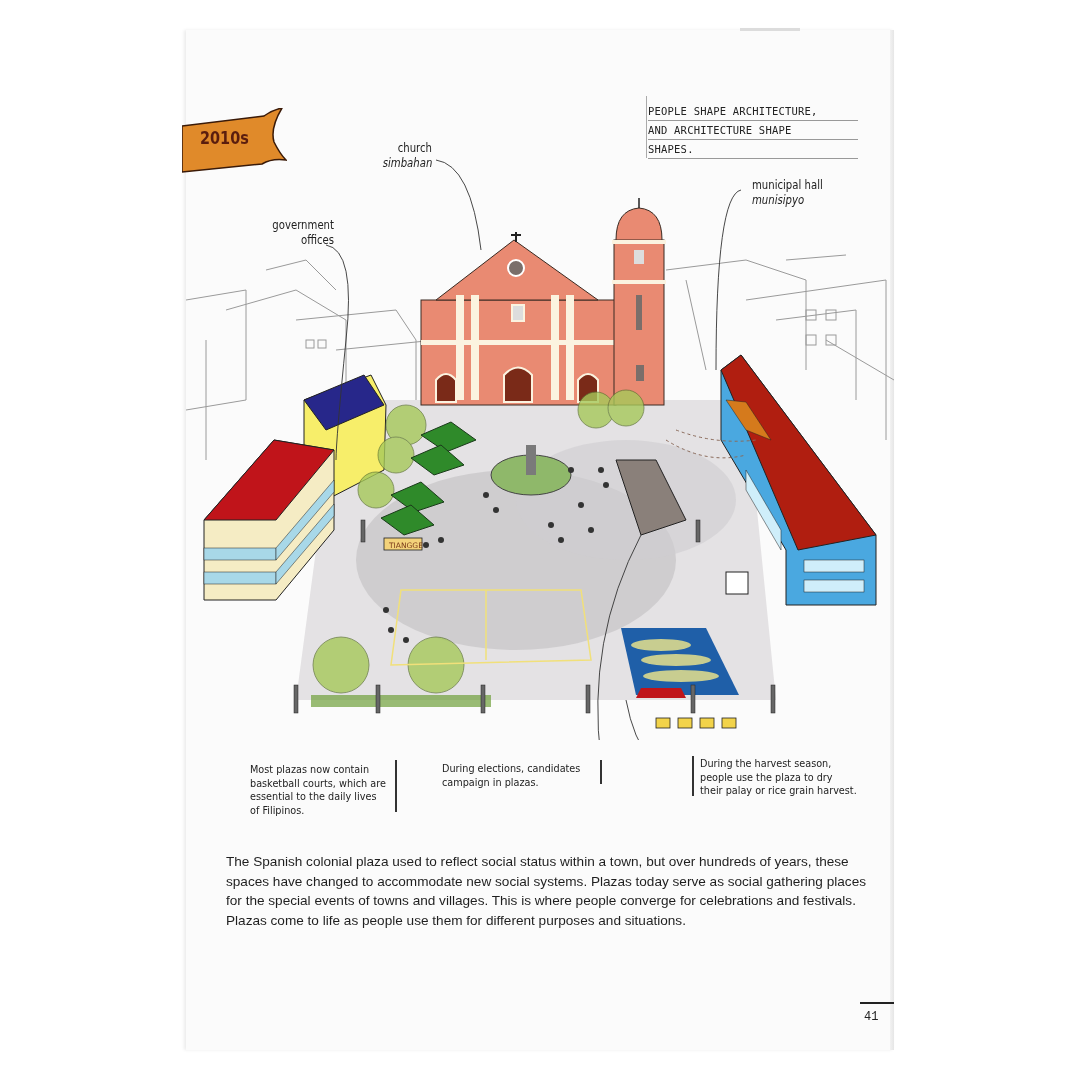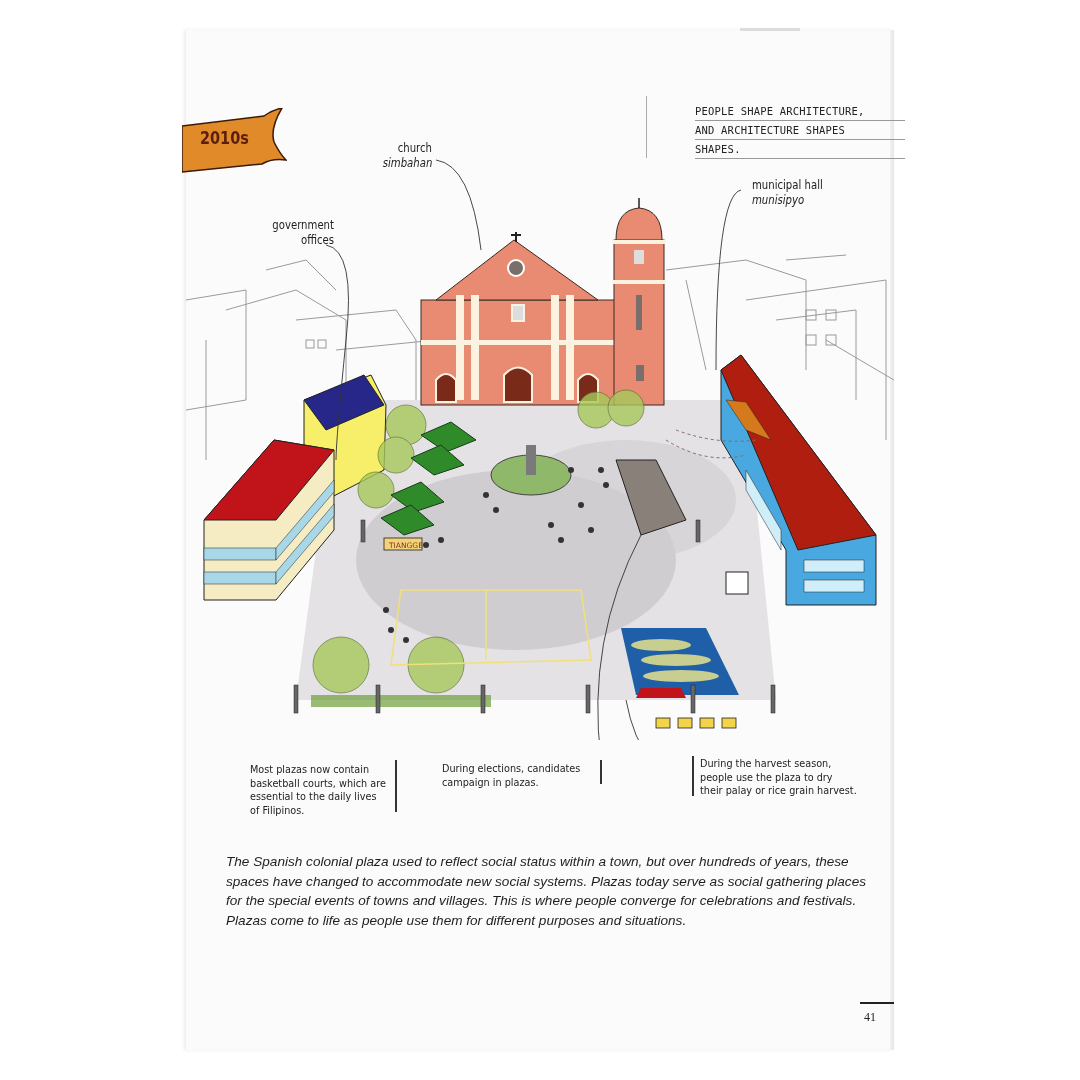--- a/index.html
+++ b/index.html
@@ -4,52 +4,52 @@
 <style>
   html, body { margin:0; padding:0; }
   body { width:1080px; height:1080px; background:#ffffff; position:relative; overflow:hidden; font-family:"DejaVu Sans", sans-serif; }
   .page { position:absolute; left:186px; top:30px; width:708px; height:1020px; background:#fbfbfb; box-shadow: -2px 0 3px rgba(0,0,0,0.08); }
   .page::after { content:""; position:absolute; right:0; top:0; width:4px; height:100%; background:linear-gradient(to right, #f2f2f2, #e6e6e6); }
   .bleed-small { position:absolute; left:740px; top:28px; width:60px; height:3px; background:#dcdcdc; }
 
   .banner { position:absolute; left:182px; top:108px; width:105px; height:66px; }
   .banner-text { position:absolute; left:200px; top:128px; font-family:"DejaVu Sans", sans-serif; font-weight:bold; font-size:17px; color:#5a1d0e; transform:scaleX(0.85); transform-origin:left; }
 
-  .quote { position:absolute; left:648px; top:102px; width:210px; font-family:"DejaVu Sans Mono", monospace; font-size:10.5px; line-height:18px; color:#222; letter-spacing:0.2px;padding-left:47px; }
+  .quote { position:absolute; left:648px; top:102px; width:210px; font-family:"DejaVu Sans Mono", monospace; font-size:10.5px; line-height:18px; color:#222; letter-spacing:0.2px; }
   .quote .rule { border-bottom:1px solid #999; }
   .quote-vline { position:absolute; left:646px; top:96px; width:1px; height:62px; background:#aaa; }
 
   .label { position:absolute; font-family:"DejaVu Sans", sans-serif; font-size:11.5px; color:#222; line-height:15px; transform:scaleX(0.88); transform-origin:left top; }
   .label i { font-style:italic; }
   .r { text-align:right; transform-origin:right top; }
 
   .cap { position:absolute; font-family:"DejaVu Sans", sans-serif; font-size:11px; line-height:13.5px; color:#222; transform:scaleX(0.88); transform-origin:left top; }
   .cap-bar { position:absolute; width:1.5px; background:#333; }
 
-  .body-text { position:absolute; left:226px; top:852px; width:640px; font-family:"Liberation Sans", sans-serif; font-size:13.6px; line-height:19.5px; color:#1f1f1f;font-style:italic; }
+  .body-text { position:absolute; left:226px; top:852px; width:640px; font-family:"Liberation Sans", sans-serif; font-size:13.6px; line-height:19.5px; color:#1f1f1f; }
   .pg-rule { position:absolute; left:860px; top:1002px; width:34px; height:1.5px; background:#222; }
-  .pg-num { position:absolute; left:864px; top:1010px; font-family:Liberation Serif, serif; font-size:12px; color:#222; }
+  .pg-num { position:absolute; left:864px; top:1010px; font-family:Liberation Mono, monospace; font-size:12px; color:#222; }
 
   svg.scene { position:absolute; left:186px; top:140px; }
 </style>
 </head>
 <body>
 
 <div class="page"></div>
 <div class="bleed-small"></div>
 
 <svg class="banner" viewBox="0 0 105 66">
   <path d="M0 18 L82 8 Q90 2 100 0 Q88 20 92 34 Q98 46 104 52 Q90 50 80 56 L0 64 Z" fill="#e08a2a" stroke="#3a1a08" stroke-width="1.5"></path>
 </svg>
 <div class="banner-text">2010s</div>
 
 <div class="quote-vline"></div>
 <div class="quote">
   <div class="rule">PEOPLE SHAPE ARCHITECTURE,</div>
-  <div class="rule">AND ARCHITECTURE SHAPES</div>
+  <div class="rule">AND ARCHITECTURE SHAPE</div>
   <div class="rule">SHAPES.</div>
 </div>
 
 <svg class="scene" width="708" height="600" viewBox="0 0 708 600">
 
   <g stroke="#9a9a9a" stroke-width="1" fill="none">
     <path d="M0 160 L60 150 L60 260 L0 270"></path>
       <path d="M40 170 L110 150 L160 180 L160 300"></path>
     <path d="M110 180 L210 170 L230 200 L230 280"></path>
       <path d="M150 210 L250 200"></path>

